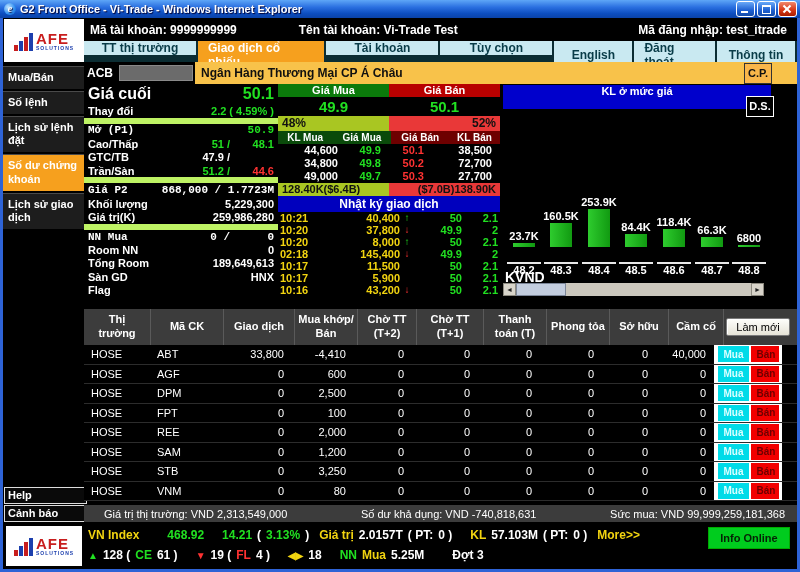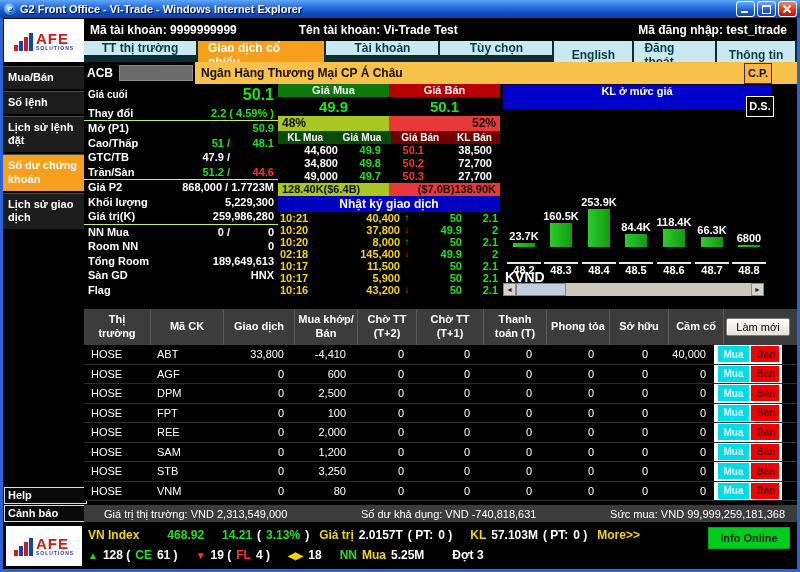--- a/index.html
+++ b/index.html
@@ -66,23 +66,23 @@
   .sym-name{flex:1;height:22px;background:#f8c24a;color:#101010;font-size:12px;font-weight:bold;
     line-height:22px;padding-left:6px;}
   .cp-btn{position:absolute;right:25px;top:1px;width:26px;height:19px;background:#f9b64a;
     border:1px solid #333;color:#101010;font-size:11px;font-weight:bold;text-align:center;line-height:18px;cursor:pointer;}
   .ds-btn{left:743px;top:78px;width:26px;height:19px;background:#000;border:1px solid #fff;
     color:#fff;font-size:11px;font-weight:bold;text-align:center;line-height:18px;cursor:pointer;z-index:5;}
   
   .quote{left:81px;top:66px;width:194px;height:213px;display:flex;flex-direction:column;background:#000;}
   .qrow{flex:1;display:flex;align-items:center;font-size:11px;font-weight:bold;padding:0 4px;}
   .qrow.first{flex:1.5;}
-  .qrow.sep{border-top:1px solid #bef264;}
+  .qrow.sep{border-top:6px solid #bef264;font-family:Liberation Mono, monospace;}
   .ql{flex:1;color:#fff;white-space:nowrap;}
-  .ql.big{font-size:10px;}
+  .ql.big{font-size:16px;}
   .qv1{text-align:right;}
   .qv2{min-width:44px;text-align:right;white-space:nowrap;}
   .qv2.big{font-size:16px;}
   
   .depth{left:275px;top:66px;width:222px;height:212px;display:flex;flex-direction:column;background:#000;}
   .d-head{height:13px;display:flex;}
   .d-head span{flex:1;font-size:11px;font-weight:bold;color:#fff;text-align:center;line-height:13px;}
   .d-buy-h{background:#0b7a0b;} .d-sell-h{background:#b80000;}
   .d-best{height:19px;display:flex;}
   .d-best span{flex:1;text-align:center;font-size:15px;font-weight:bold;line-height:19px;}

